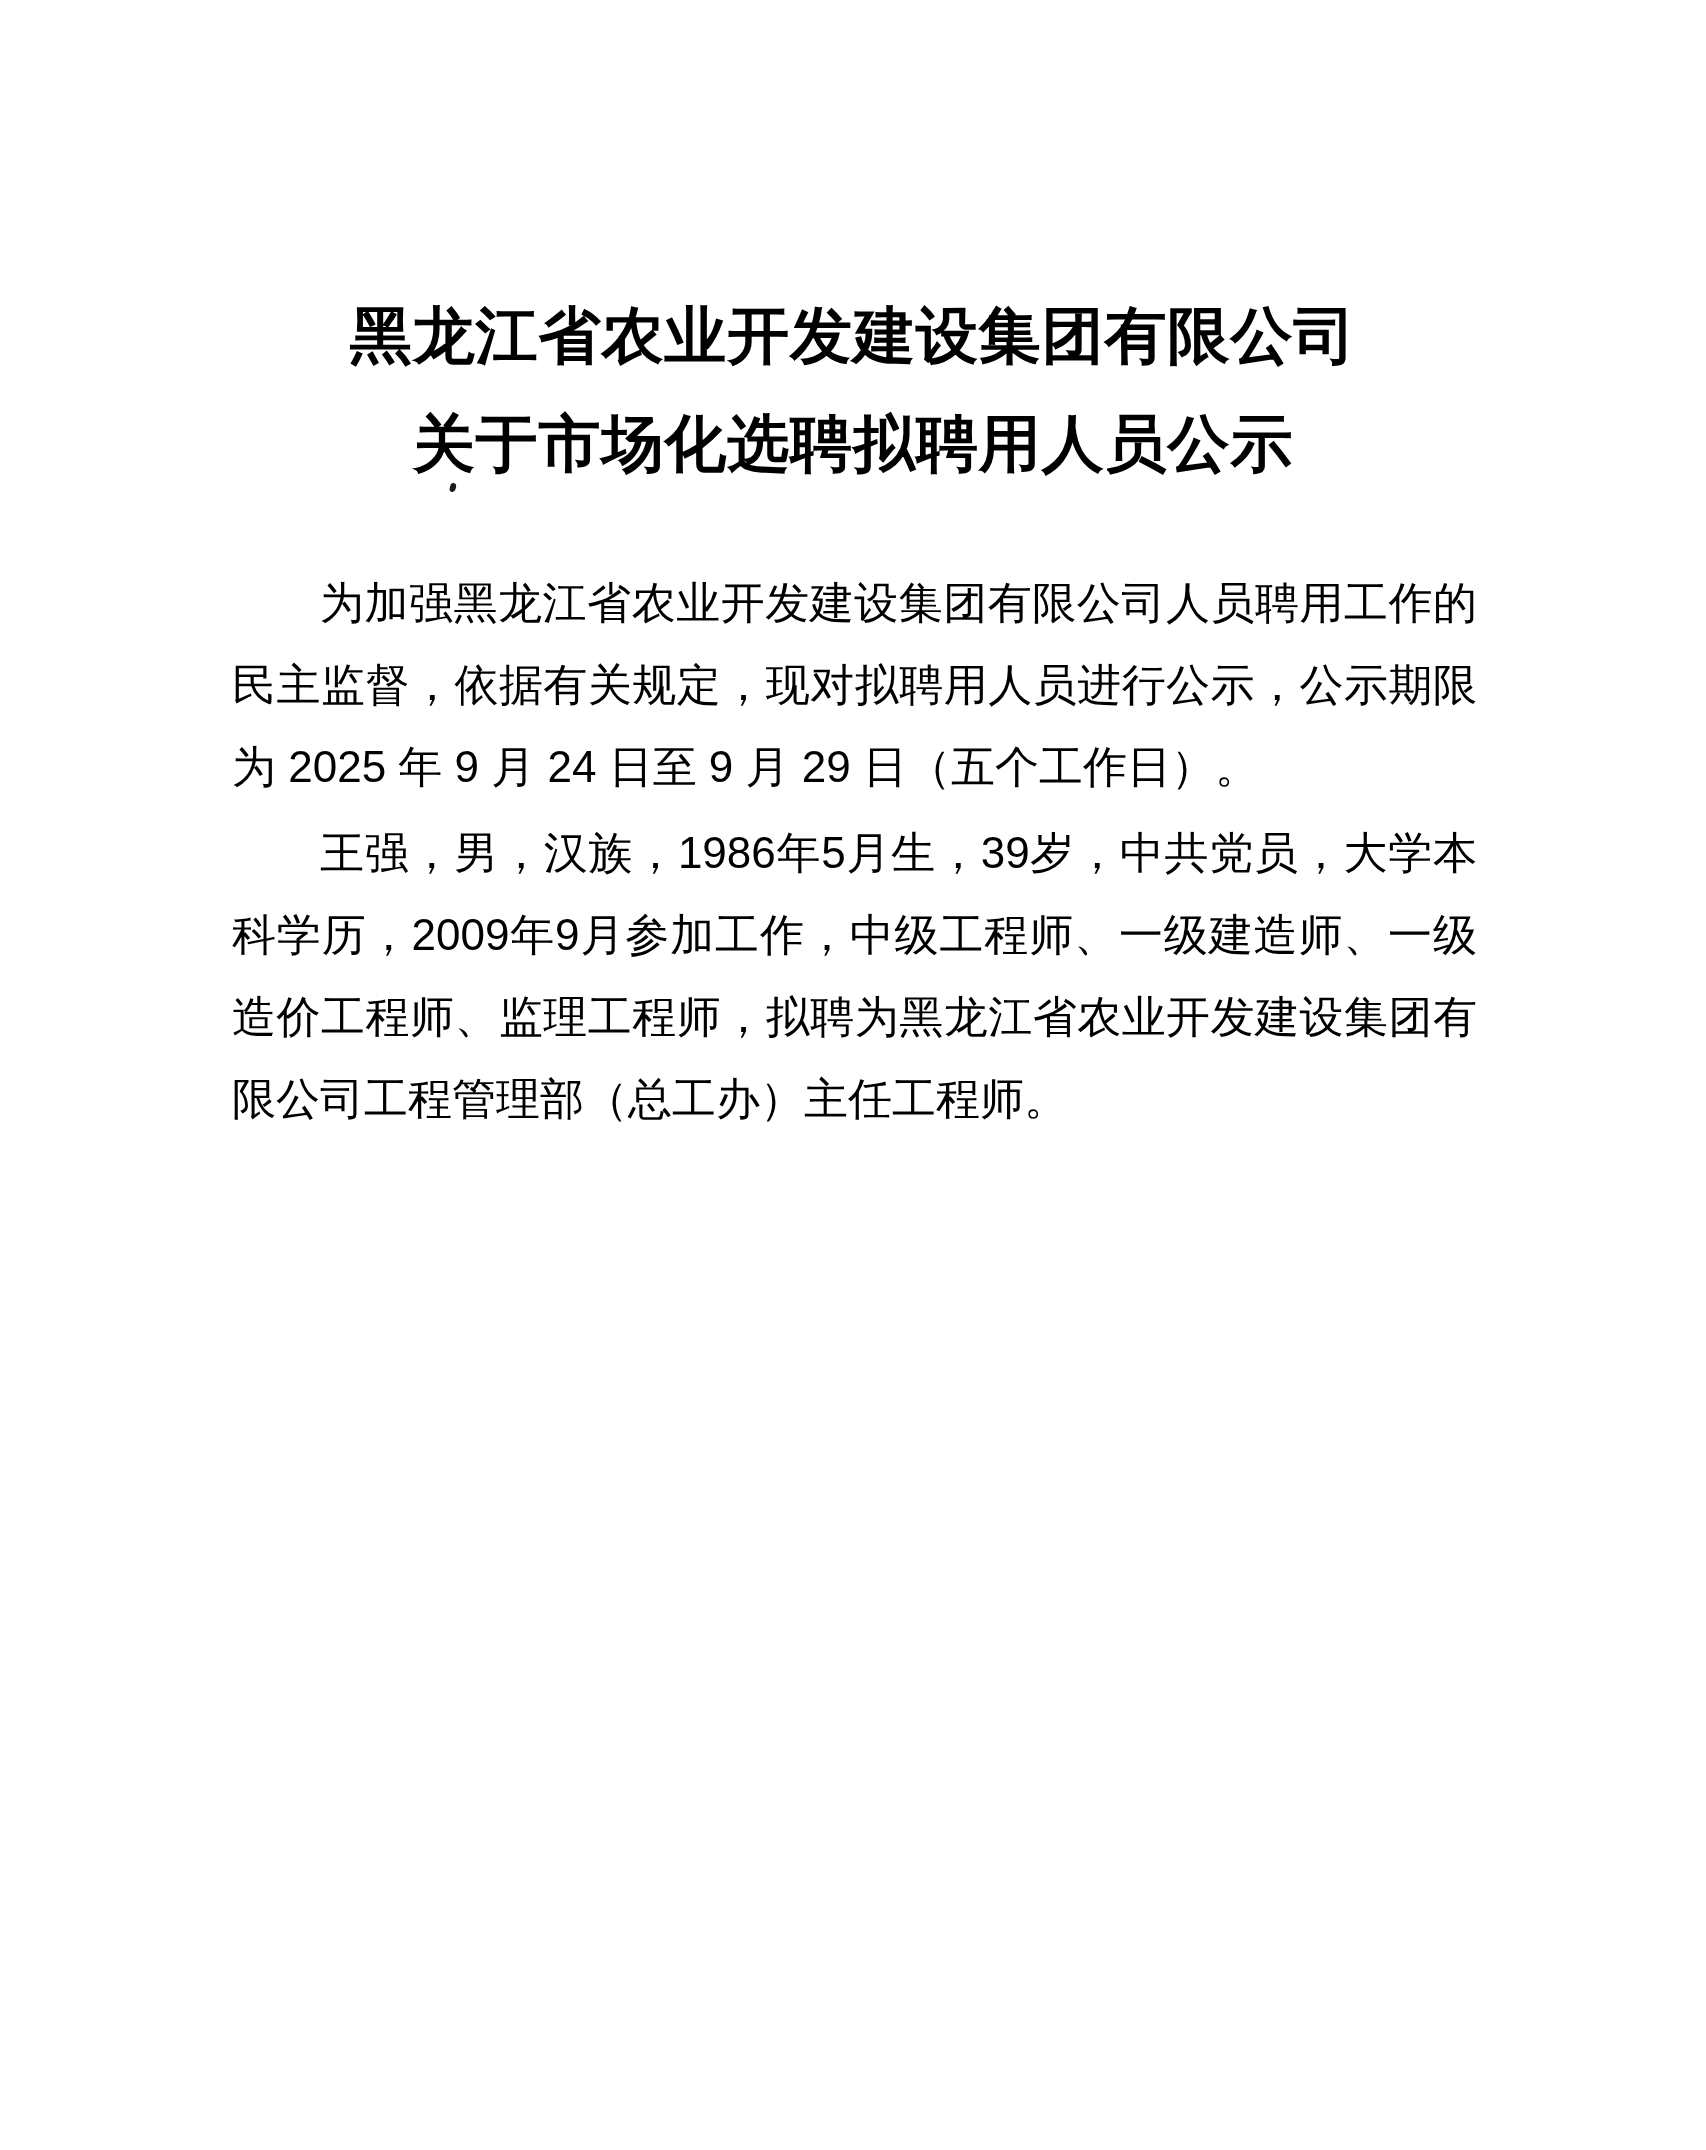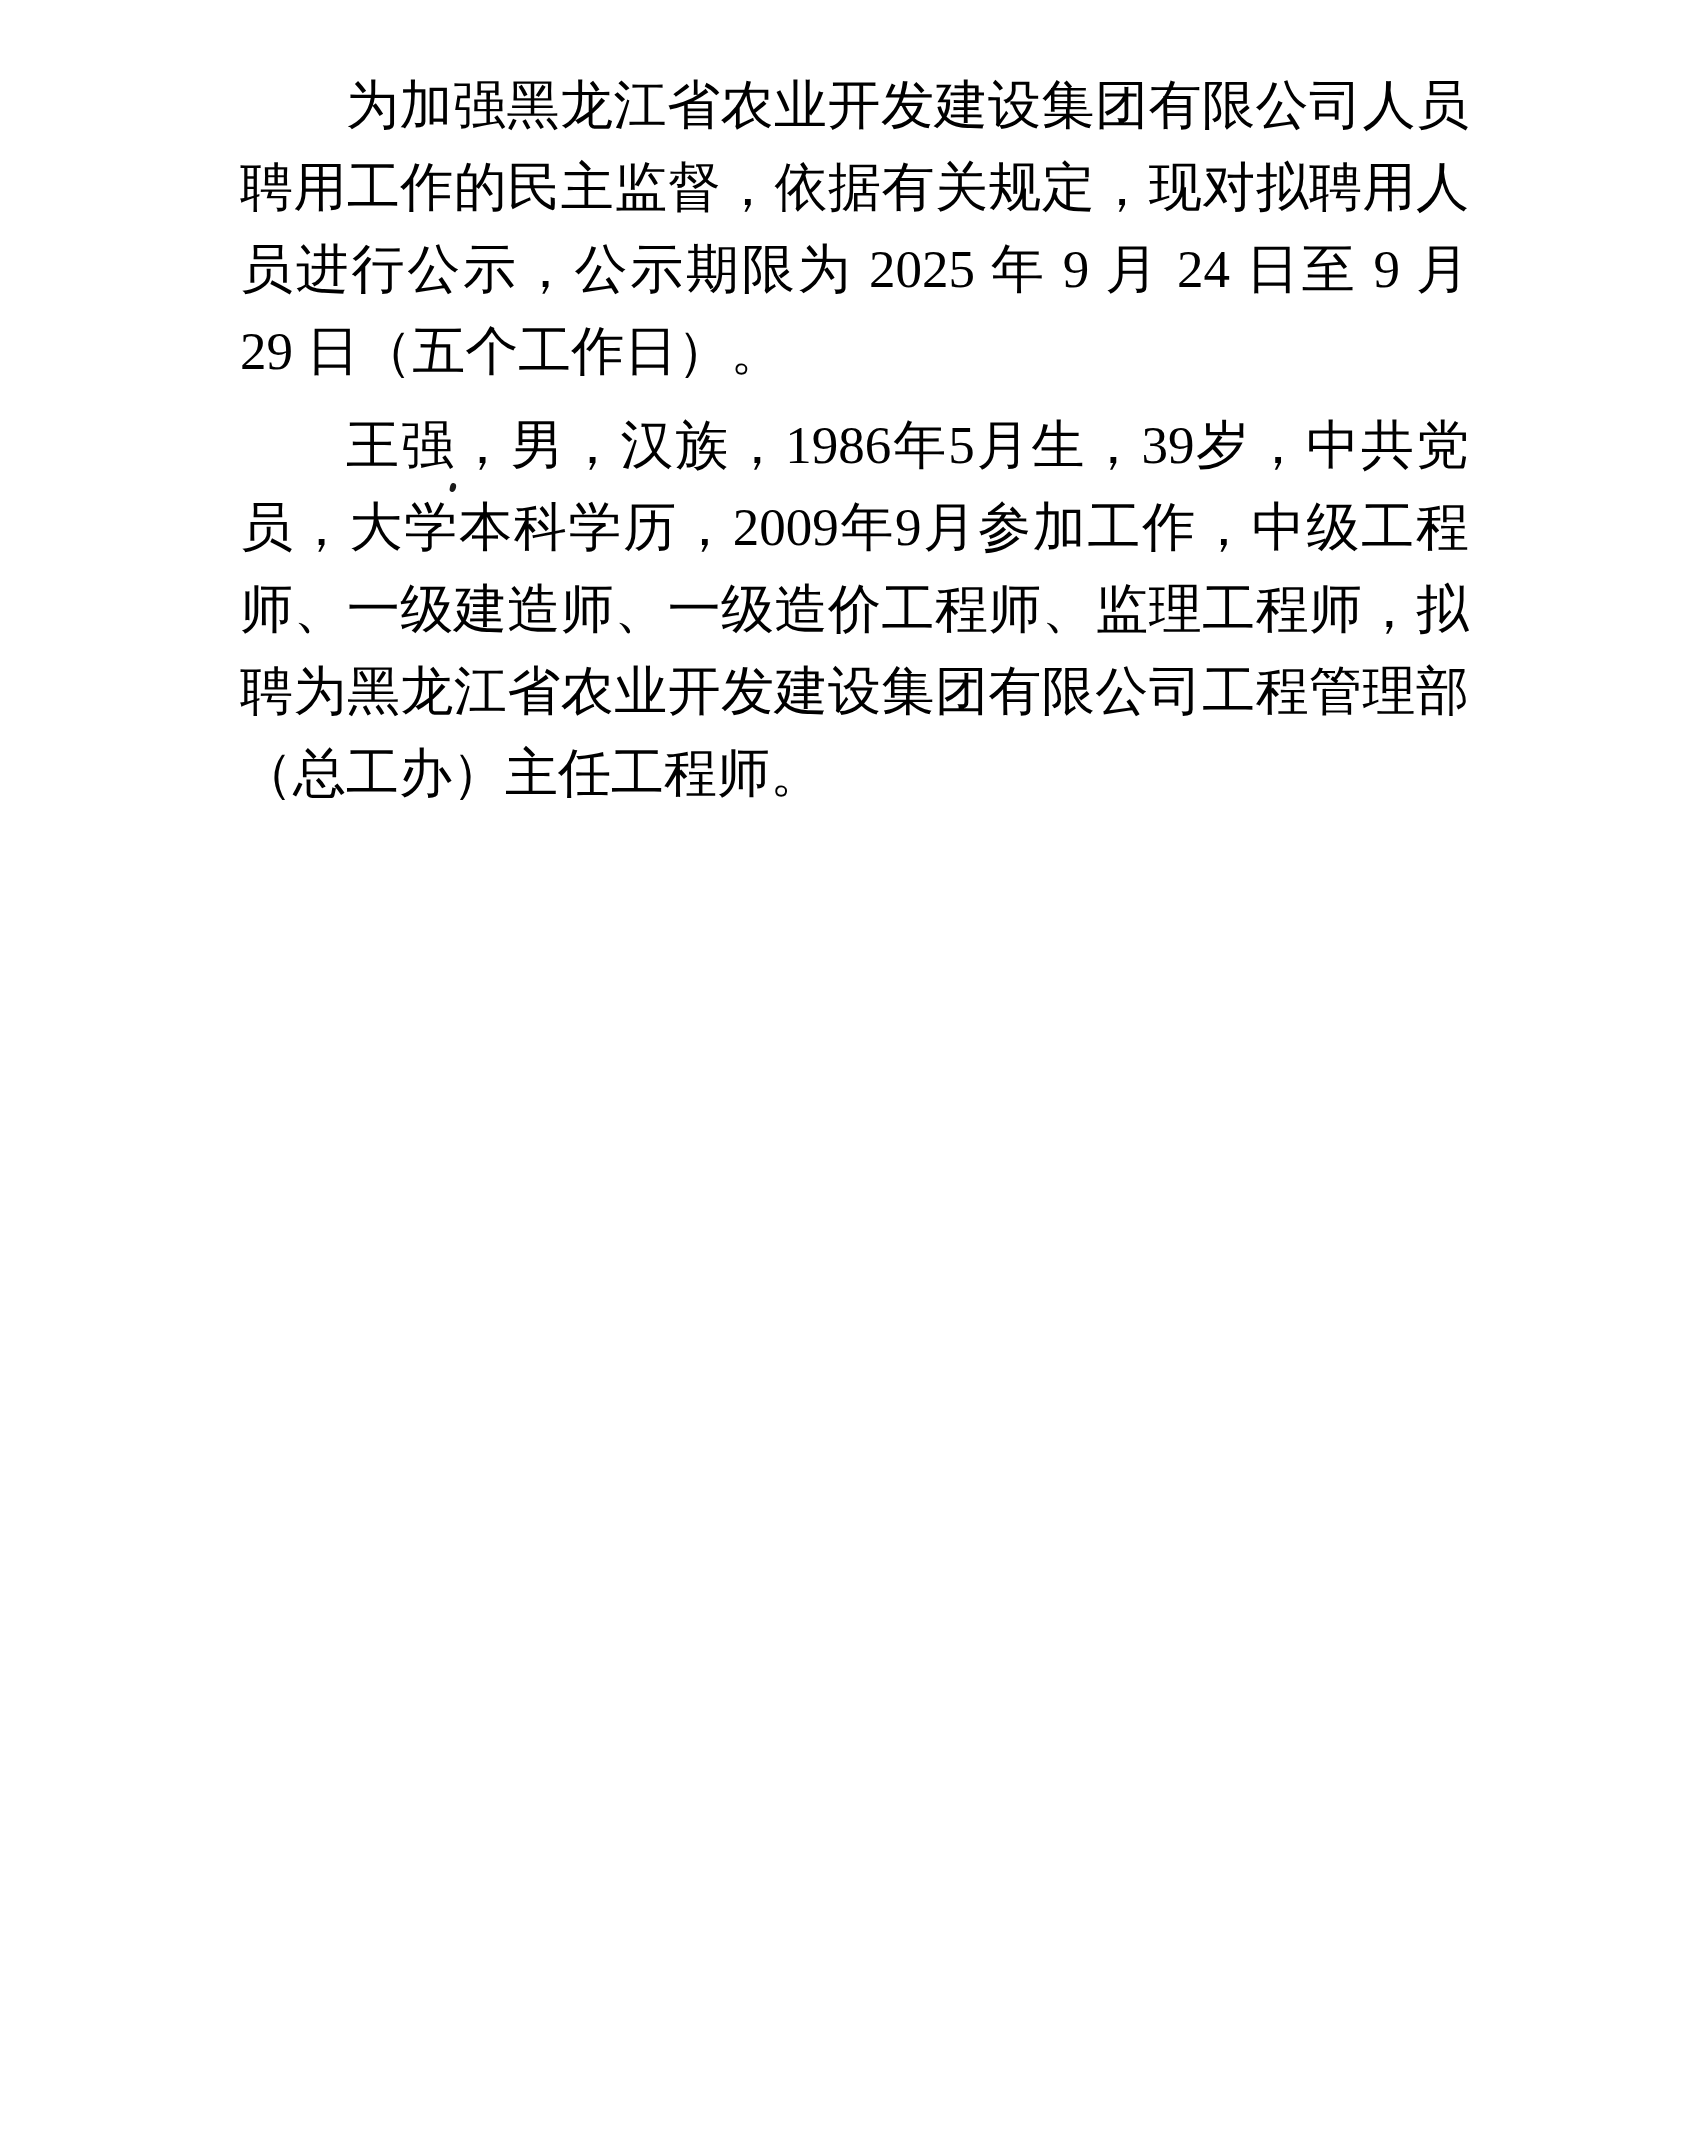--- a/index.html
+++ b/index.html
@@ -37,34 +37,38 @@
     background: #1a1a1a;
     border-radius: 50% 50% 60% 40%;
     transform: rotate(12deg);
   }
   .body-block {
     margin: 64px 225px 0 228px; 
     text-align: justify;
     text-justify: inter-ideograph;
   }
   .body-block p {
-    margin: 12px;
+    margin: 4px;
     padding: 0;
-    font-size: 53px;
+    font-size: 44px;
     line-height: 82px;
     text-indent: 2em;
-    font-family: Liberation Serif, serif;
+    font-family: Liberation Sans, sans-serif;
     letter-spacing: 0;
   }
 </style>
 </head>
 <body>
 
 <div class="page">
 
+  <div class="title-block">
+    <div class="title-line">黑龙江省农业开发建设集团有限公司</div>
+    <div class="title-line">关于市场化选聘拟聘用人员公示</div>
+  </div>
 
   <div class="ink-speck"></div>
 
   <div class="body-block">
     <p>为加强黑龙江省农业开发建设集团有限公司人员聘用工作的民主监督，依据有关规定，现对拟聘用人员进行公示，公示期限为 2025 年 9 月 24 日至 9 月 29 日（五个工作日）。</p>
     <p>王强，男，汉族，1986年5月生，39岁，中共党员，大学本科学历，2009年9月参加工作，中级工程师、一级建造师、一级造价工程师、监理工程师，拟聘为黑龙江省农业开发建设集团有限公司工程管理部（总工办）主任工程师。</p>
   </div>
 
 </div>
 

